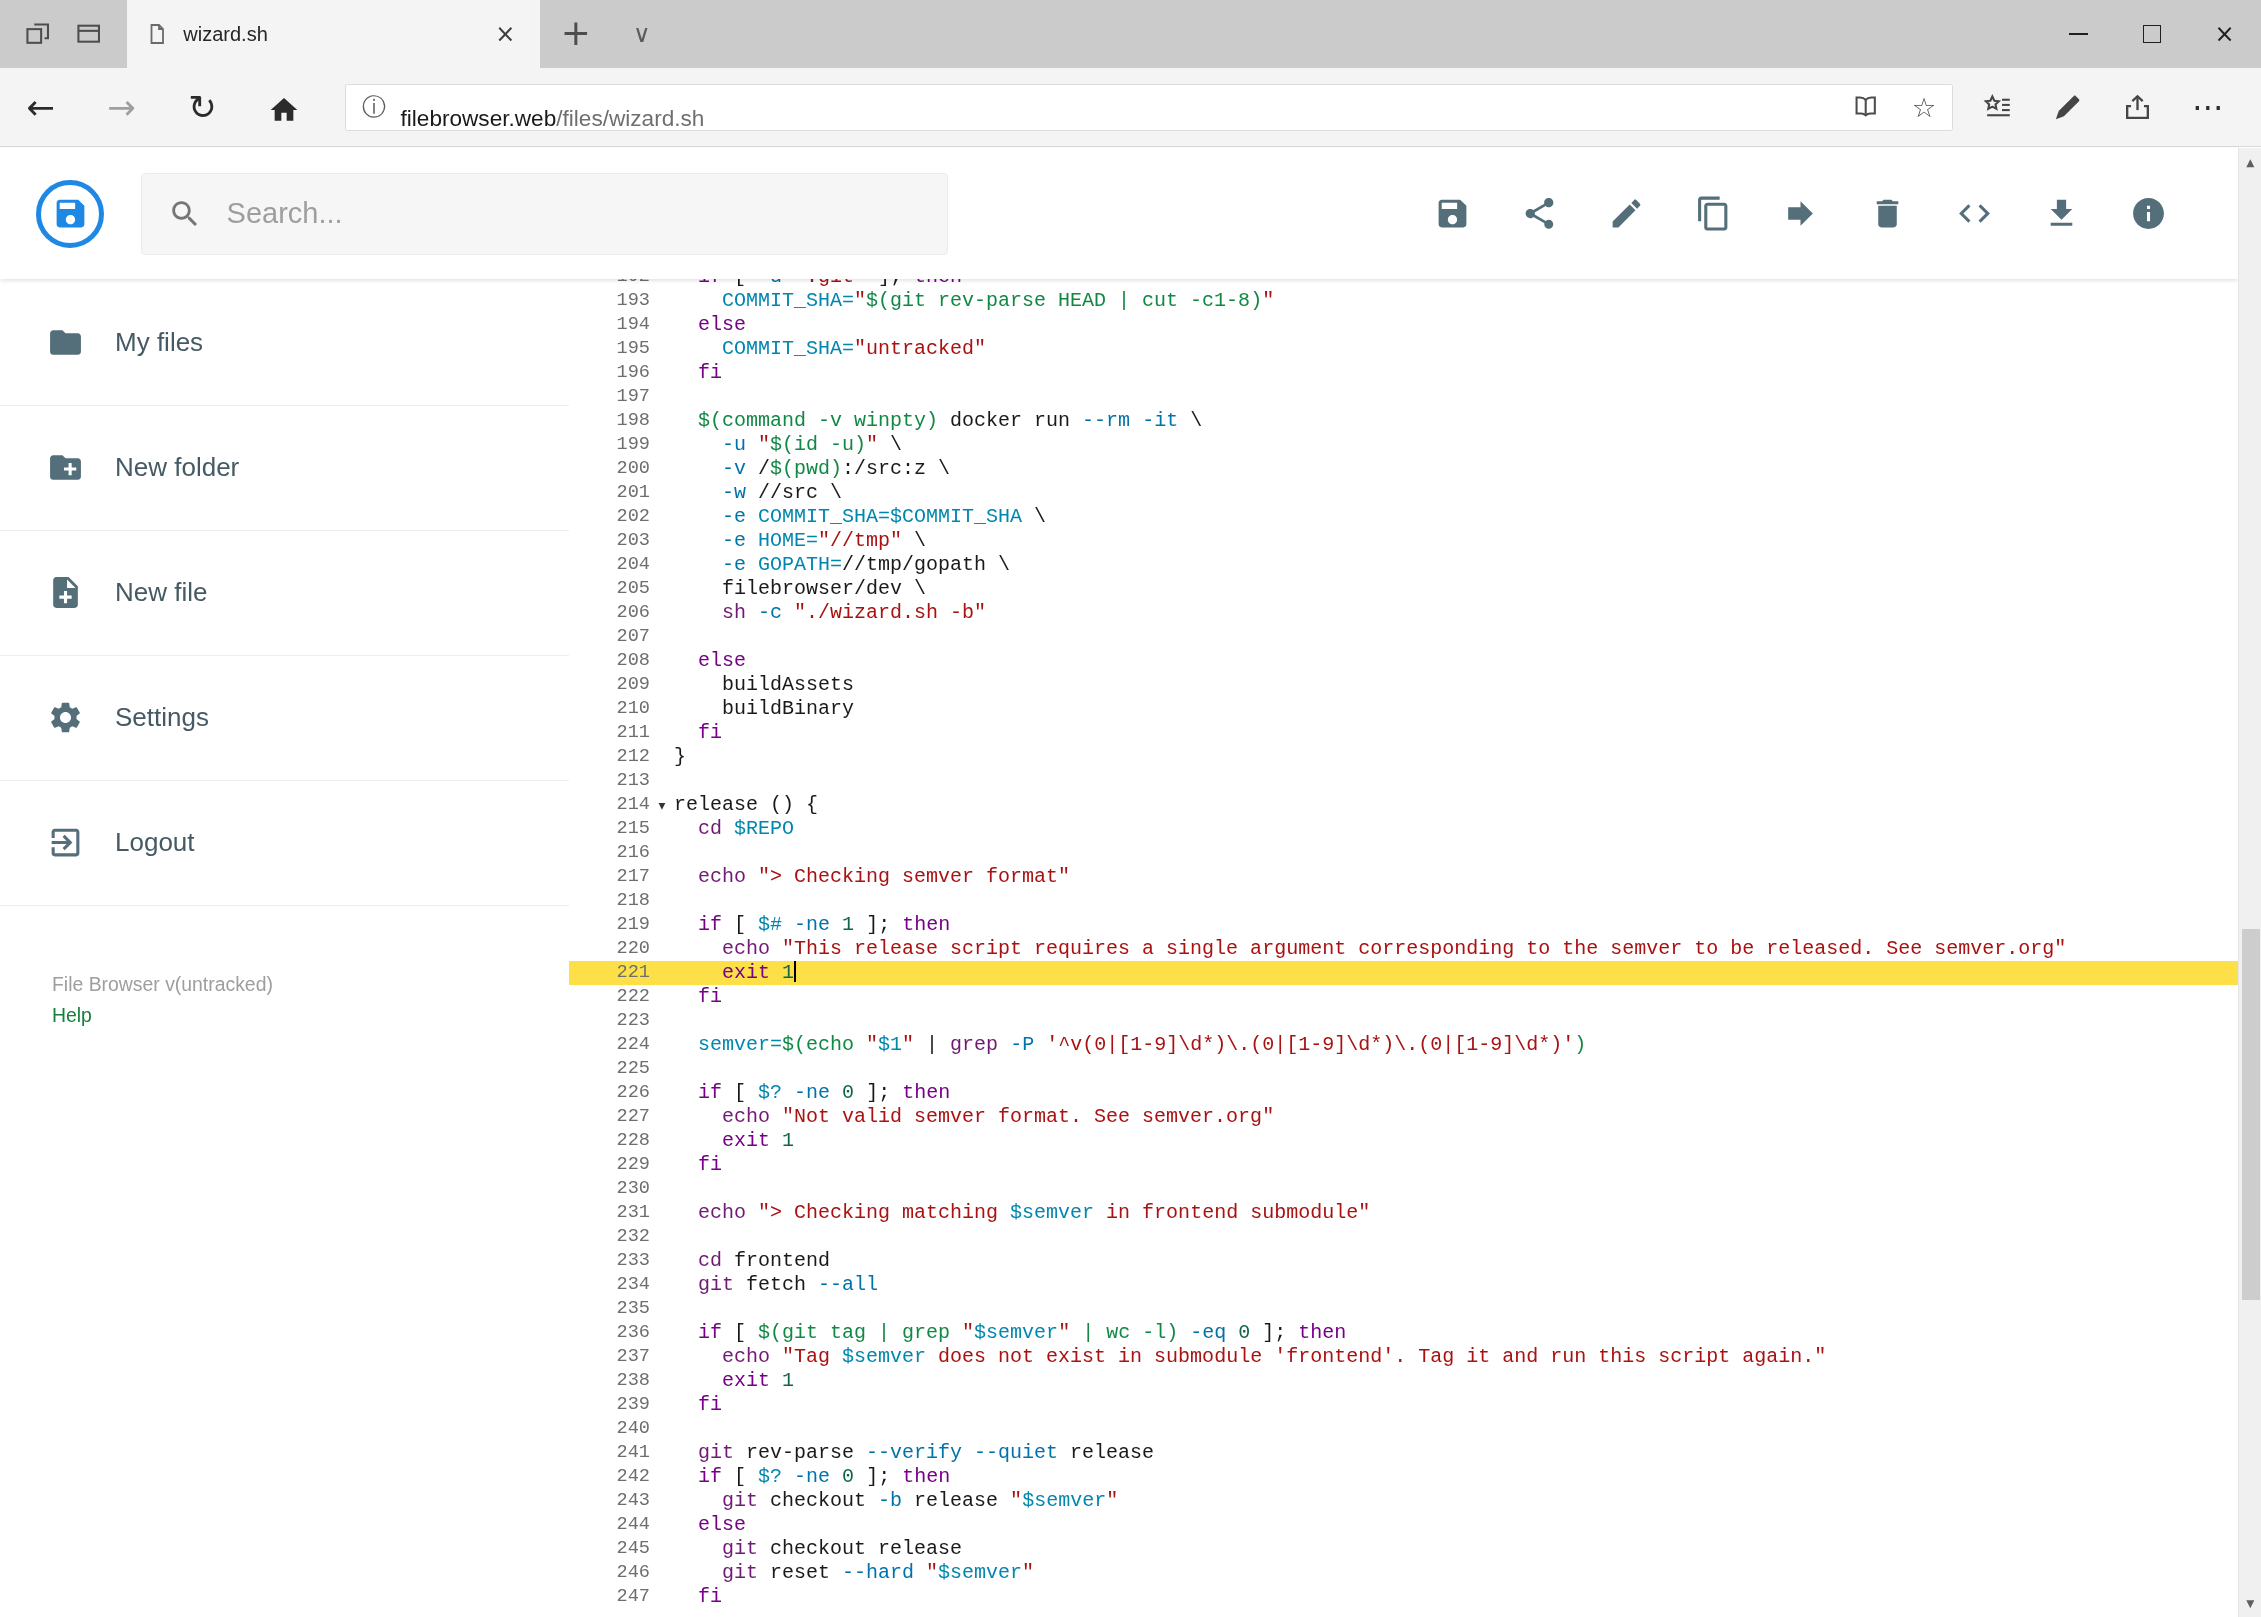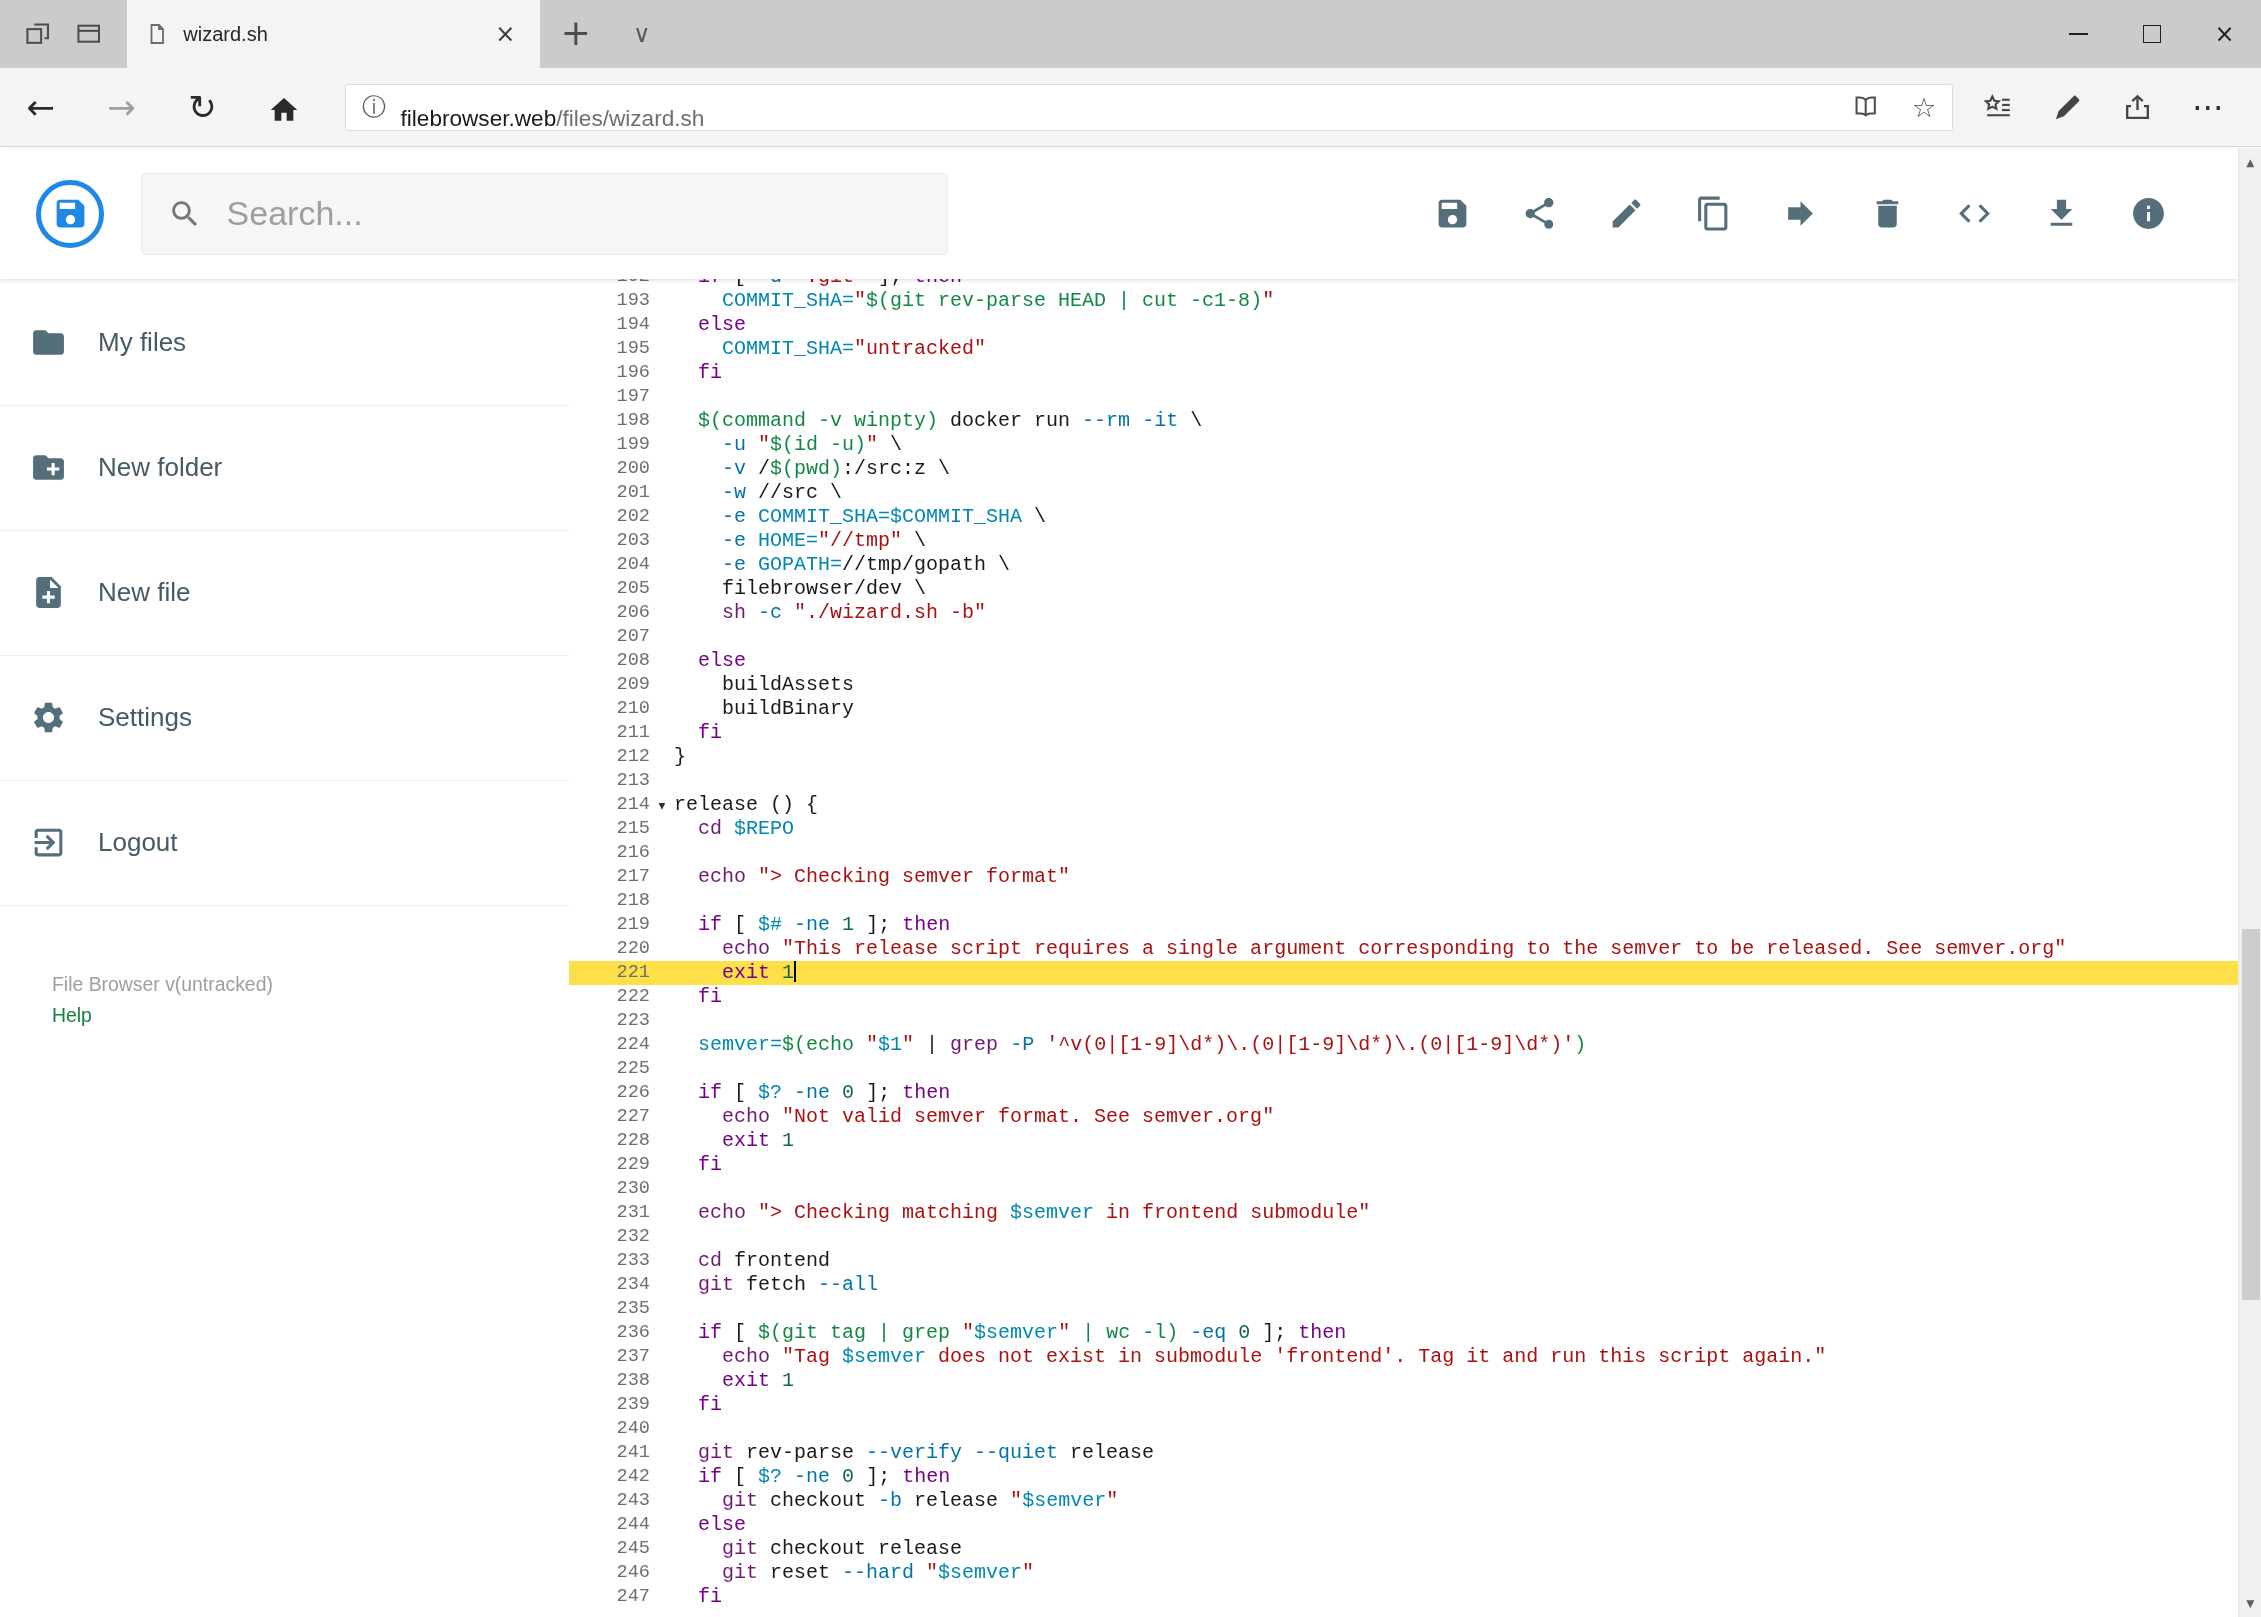--- a/index.html
+++ b/index.html
@@ -39,29 +39,29 @@
   .right-icons { display:flex; align-items:center; gap:39px; padding:0 37px 0 4.8px; }
   .right-icons .ric svg { width:31px; height:31px; color:#454545; display:block; }
   .more-glyph { font-size:32px; color:#2f2f2f; line-height:32px; }
 
   
   .appheader { position:absolute; top:148px; left:0; right:22.6px; height:131px; background:#fff; box-shadow:0 1.6px 4.8px rgba(0,0,0,0.14); display:flex; align-items:center; z-index:5; }
   .logo { margin-left:36px; width:68px; height:68px; border:5.7px solid #1e88e5; border-radius:50%; display:flex; align-items:center; justify-content:center; flex:none; }
   .logo svg { width:37px; height:37px; color:#1e88e5; display:block; }
   .searchbox { margin-left:37px; width:807px; height:82px; background:#f6f6f6; border:0.8px solid #ececec; border-radius:4px; display:flex; align-items:center; padding:0 26px; }
   .searchbox svg { width:34px; height:34px; color:#757575; flex:none; display:block; }
-  .searchbox input { border:none; background:transparent; outline:none; font-size:34px; color:#b91c1c; margin-left:22.6px; flex:1; font-family:"Liberation Sans",sans-serif; }
+  .searchbox input { border:none; background:transparent; outline:none; font-size:29px; color:#b91c1c; margin-left:22.6px; flex:1; font-family:"Liberation Sans",sans-serif; }
   .searchbox input::placeholder { color:#9e9e9e; }
   .toolbar { margin-left:auto; display:flex; align-items:center; gap:50px; padding-right:71px; }
   .tbtn svg { width:37px; height:37px; color:#546e7a; display:block; }
 
   
   .content { position:absolute; top:279px; left:0; right:22.6px; bottom:0; display:flex; background:#fff; overflow:hidden; }
   .sidebar { width:569px; flex:none; display:flex; flex-direction:column; padding-top:1.6px; }
-  .sb-item { height:125px; display:flex; align-items:center; padding-left:30px; border-bottom:0.8px solid #ededed; }
+  .sb-item { height:125px; display:flex; align-items:center; padding-left:47px; border-bottom:0.8px solid #ededed; }
   .sb-item svg { width:37px; height:37px; color:#546e7a; flex:none; display:block; }
   .sb-label { font-size:26px; color:#455a64; margin-left:31px; }
   .sb-footer { margin-top:63px; padding-left:52px; font-size:19.4px; color:#9e9e9e; line-height:31px; }
   .sb-help { color:#15803d; }
 
   
   .editor { flex:1; overflow:hidden; }
   .cl { display:flex; min-height:24px; }
   .cl:first-child { margin-top:-14.5px; }
   .cl.act { background:#fde047; }

